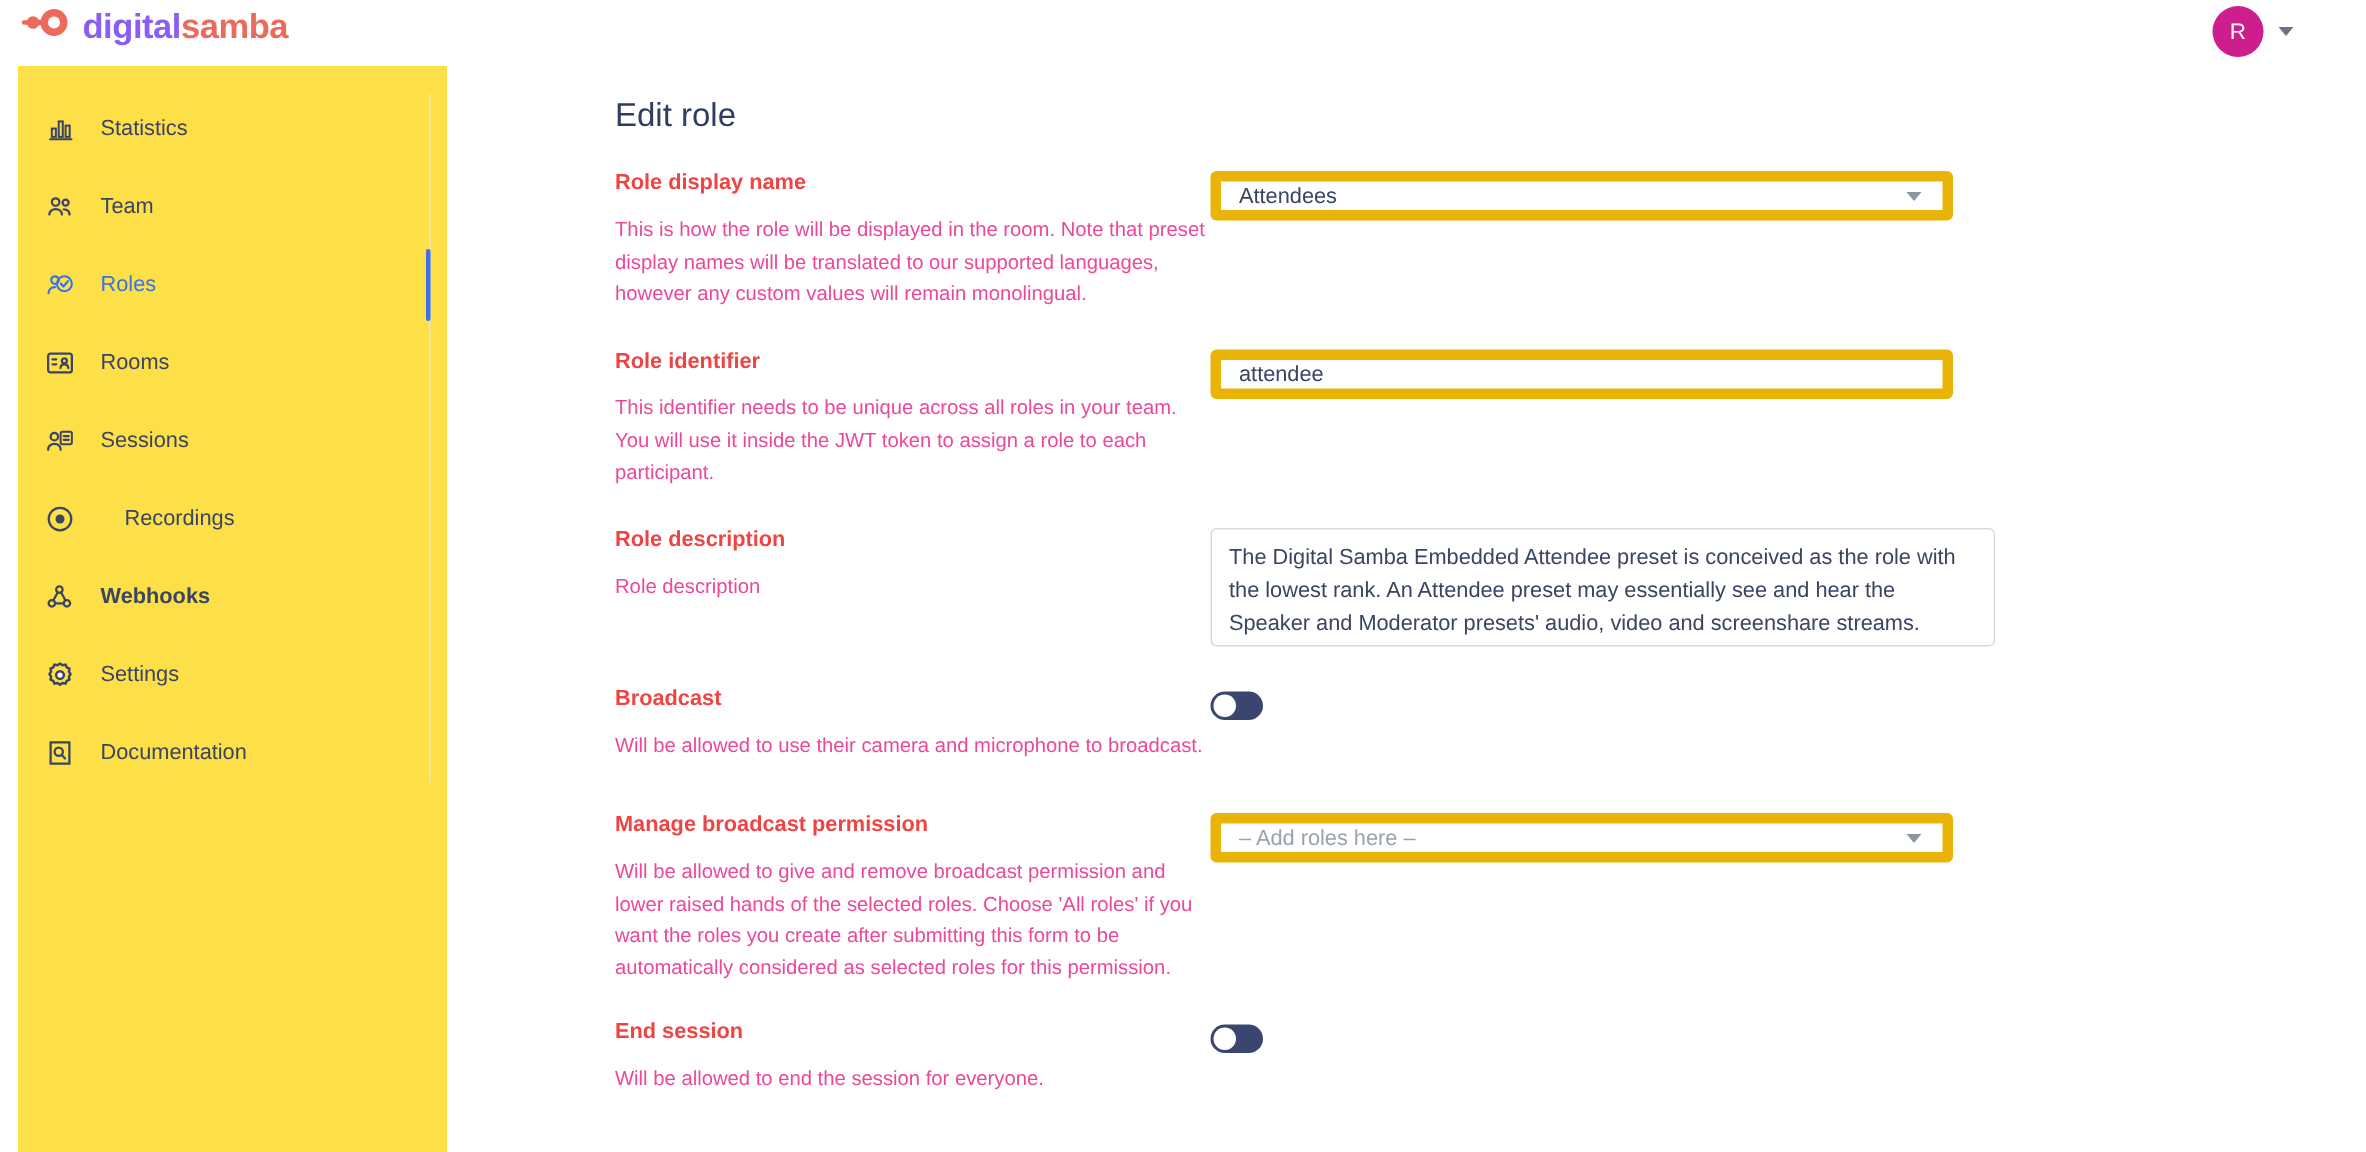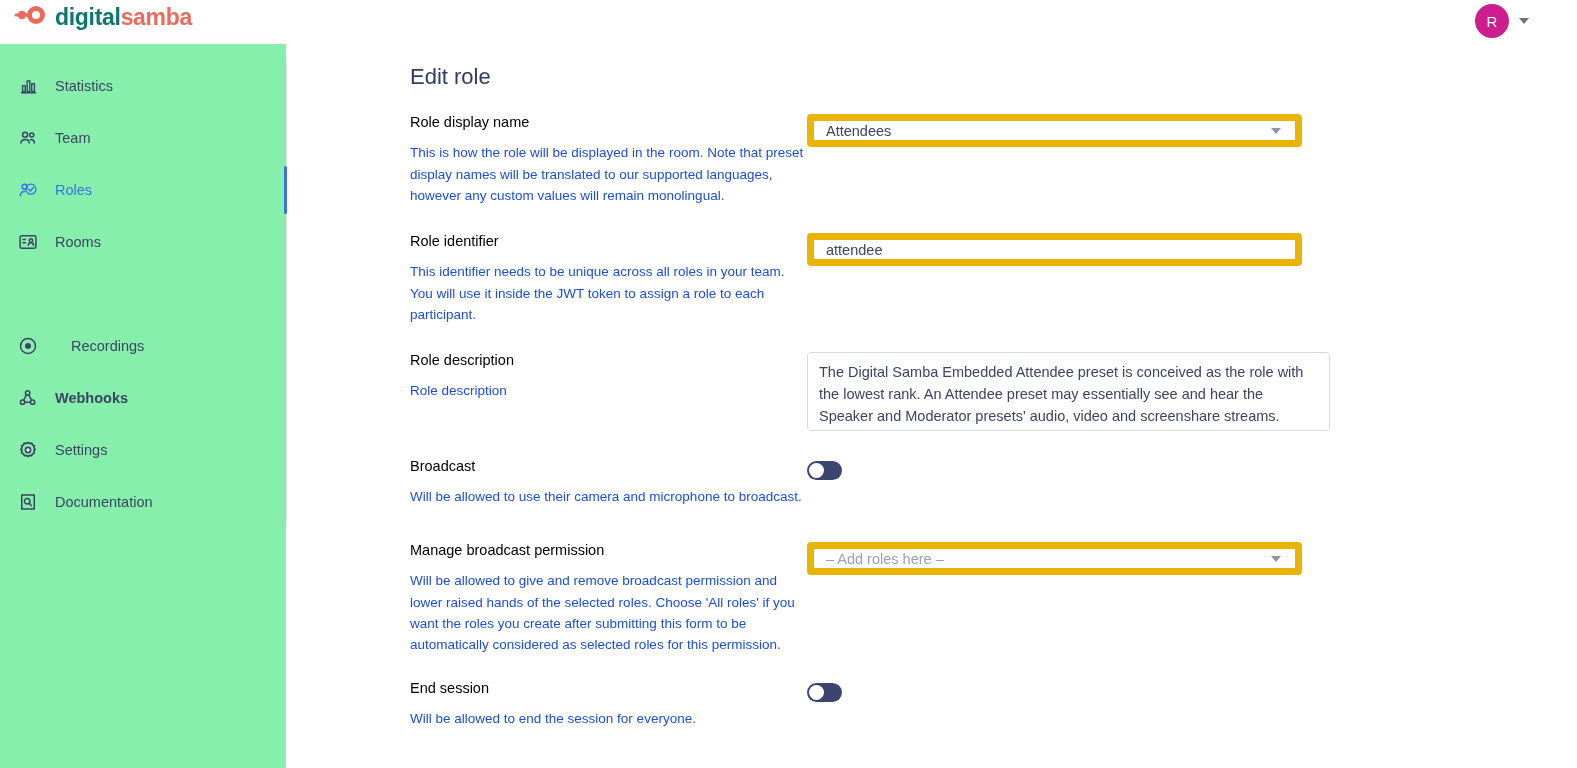--- a/index.html
+++ b/index.html
@@ -35,21 +35,21 @@
     gap: 9px;
   }
   .logo-mark { display: block; }
   .logo-text {
     font-size: 23px;
     font-weight: bold;
     letter-spacing: -0.3px;
     line-height: 1;
     white-space: nowrap;
   }
-  .logo-text .w1 { color: #0f766e; }
+  .logo-text .w1 { color: #8b5cf6; }
   .logo-text .w2 { color: #ec6a5c; }
 
   .user-area {
     position: absolute;
     right: 48px;
     top: 4px;
     display: flex;
     align-items: center;
     gap: 10px;
     cursor: pointer;
@@ -68,25 +68,25 @@
   .caret-down {
     width: 0; height: 0;
     border-left: 5px solid transparent;
     border-right: 5px solid transparent;
     border-top: 6px solid #6b7485;
   }
 
   
   .sidebar {
     position: absolute;
-    left: 0;
+    left: 12px;
     top: 44px;
     width: 286px;
     height: 724px;
-    background: #86efac;
+    background: #fde047;
   }
   .nav-item {
     position: absolute;
     left: 0;
     width: 286px;
     height: 40px;
     display: flex;
     align-items: center;
     padding-left: 17px;
     cursor: pointer;
@@ -156,28 +156,28 @@
     left: 124px;
     width: 398px;
   }
   .row-right {
     position: absolute;
     left: 521px;
     width: 525px;
   }
   .field-label {
     font-size: 14.5px;
-    font-weight: normal;
-    color: #000000;
+    font-weight: bold;
+    color: #ef4444;
     margin: 0 0 11px 0;
     line-height: 1.2;
   }
   .field-help {
     font-size: 13.5px;
-    color: #1d4ed8;
+    color: #ec4899;
     line-height: 1.58;
     margin: 0;
   }
 
   .input-box,
   .select-box {
     width: 495px;
     height: 33px;
     border: 7px solid #eab308;
     border-radius: 4px;
@@ -308,20 +308,32 @@
         <rect x="2.5" y="4.5" width="19" height="15" rx="2"></rect>
         <circle cx="15.5" cy="10.2" r="2"></circle>
         <path d="M12.4 16c0-1.9 1.4-3 3.1-3s3.1 1.1 3.1 3"></path>
         <line x1="6" y1="9" x2="9" y2="9"></line>
         <line x1="6" y1="13" x2="9" y2="13"></line>
       </svg>
     </span>
     <span class="nav-label">Rooms</span>
   </a>
 
+  <a class="nav-item" style="top:230px;">
+    <span class="nav-icon">
+      <svg width="20" height="20" viewBox="0 0 24 24" fill="none" stroke="currentColor" stroke-width="1.8" stroke-linecap="round">
+        <circle cx="7.5" cy="8.5" r="3"></circle>
+        <path d="M2.5 19c0-2.9 2.2-4.8 5-4.8s5 1.9 5 4.8"></path>
+        <rect x="12.5" y="4.5" width="9" height="10" rx="1.5" stroke-width="1.6"></rect>
+        <line x1="15" y1="8" x2="19" y2="8"></line>
+        <line x1="15" y1="11" x2="19" y2="11"></line>
+      </svg>
+    </span>
+    <span class="nav-label">Sessions</span>
+  </a>
 
   <a class="nav-item" style="top:282px;gap:16px;">
     <span class="nav-icon">
       <svg width="20" height="20" viewBox="0 0 24 24" fill="none" stroke="currentColor" stroke-width="1.8">
         <circle cx="12" cy="12" r="9"></circle>
         <circle cx="12" cy="12" r="3.6" fill="currentColor" stroke="none"></circle>
       </svg>
     </span>
     <span class="nav-label">Recordings</span>
   </a>

